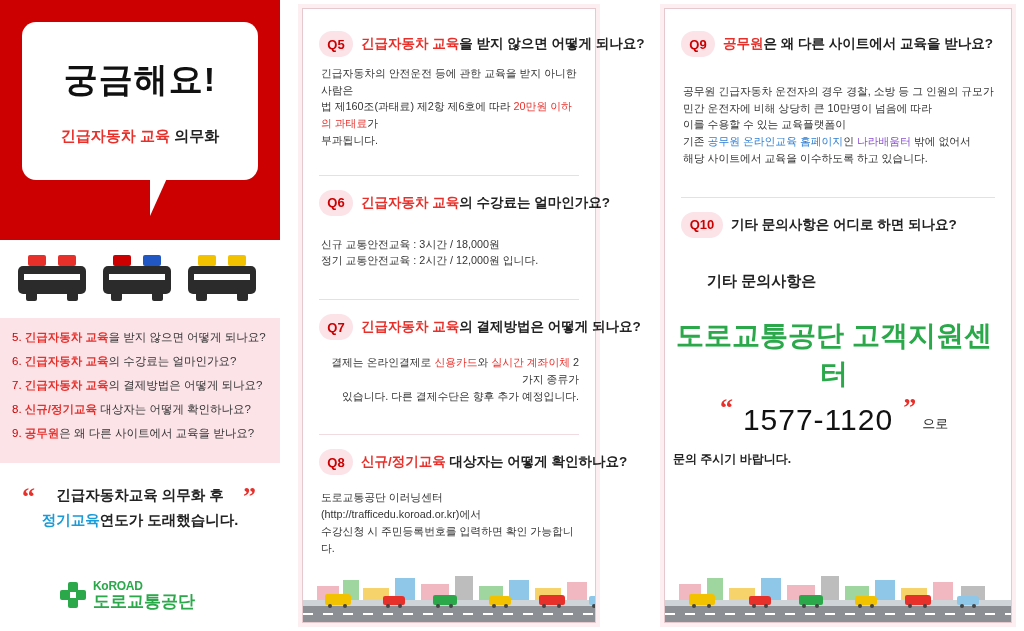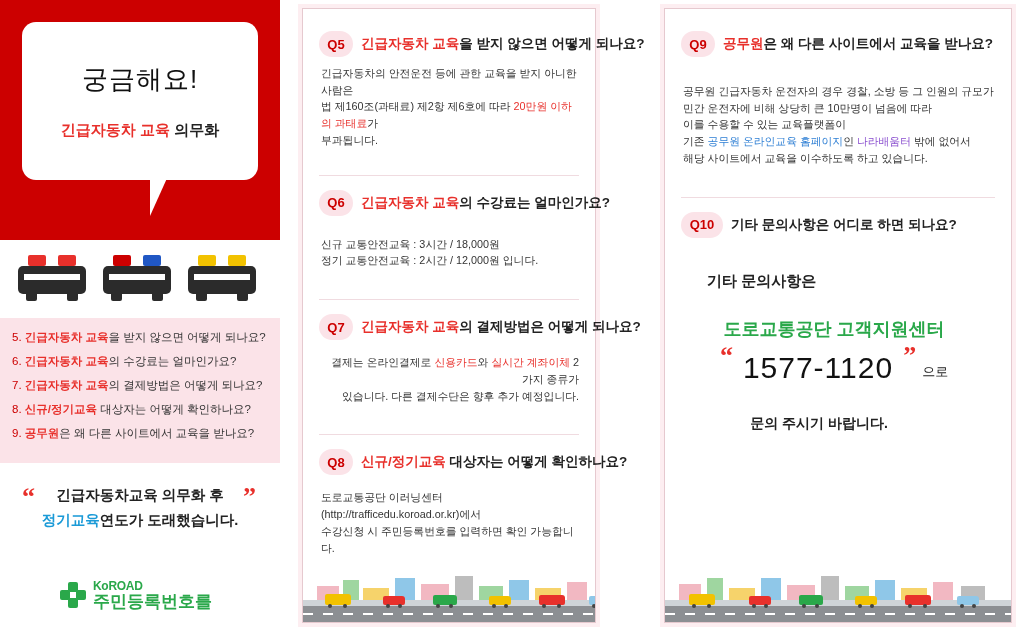--- a/index.html
+++ b/index.html
@@ -26,21 +26,21 @@
     background:#ffffff; border-radius:14px;
     display:flex; flex-direction:column; align-items:center; justify-content:center;
   }
   .bubble-tail {
     position:absolute; left:150px; top:176px; width:0; height:0;
     border-left:18px solid #ffffff;
     border-bottom:40px solid transparent;
     border-right:14px solid transparent;
   }
   .bubble-title {
-    font-size:26px; font-weight:normal; color:#111; letter-spacing:1px;
+    font-size:34px; font-weight:bold; color:#111; letter-spacing:1px;
     margin-bottom:24px;
   }
   .bubble-sub { font-size:15px; font-weight:bold; }
   .bubble-sub .red { color:#e8302b; }
   .bubble-sub .dark { color:#222; }
 
   
   .cars {
     position:absolute; left:0; top:255px; width:280px; height:55px;
   }
@@ -130,37 +130,37 @@
   }
   .abody .red { color:#e8302b; }
   .abody .blue { color:#2e7fd4; }
   .abody .purple { color:#8a4fcf; }
   .sep { height:1px; background:#f0dbe0; margin:14px 16px; }
 
   
   .notice-block { padding:26px 16px 0 8px; text-align:center; }
   .notice-l1 { font-size:15px; font-weight:bold; color:#222; text-align:left; padding-left:34px; }
   .notice-center {
-    font-size:18px; font-weight:bold; color:#2aa84a; margin-top:26px;
+    font-size:28px; font-weight:bold; color:#2aa84a; margin-top:26px;
   }
   .phone-row {
     position:relative; margin-top:10px; display:flex; align-items:flex-end; justify-content:center;
   }
   .phone-q-open, .phone-q-close {
     font-size:26px; font-weight:bold; color:#e8302b;
     font-family:"Liberation Serif", serif;
     position:relative; top:-14px;
   }
   .phone-num {
     font-size:30px; color:#111; letter-spacing:1px; margin:0 10px;
     font-family:"Liberation Sans", sans-serif;
   }
   .phone-suffix { font-size:13px; color:#222; margin-left:6px; position:relative; top:-4px; }
   .notice-l3 {
-    font-size:14px; font-weight:bold; color:#222; margin-top:30px; text-align:center; padding-right:30px;
+    font-size:12px; font-weight:bold; color:#222; margin-top:14px; text-align:left; padding-right:30px;
   }
 
   
   .city {
     position:absolute; bottom:0; left:0; right:0; height:52px; overflow:hidden;
   }
   .city .road {
     position:absolute; bottom:0; left:0; right:0; height:16px; background:#8c8f93;
   }
   .city .dashes {
@@ -252,21 +252,21 @@
 
     <div class="logo">
       <div class="logo-mark">
         <span></span>
           <span></span>
           <span></span>
           <span></span>
       </div>
       <div class="logo-text">
         <div class="logo-en">KoROAD</div>
-        <div class="logo-ko">주민등록번호를</div>
+        <div class="logo-ko">도로교통공단</div>
       </div>
     </div>
   </div>
 
   <div class="card mid">
 
     <div class="qa" style="padding-top:22px;">
       <div class="qa-head">
         <div class="qbadge">Q5</div>
         <div class="qtext">

